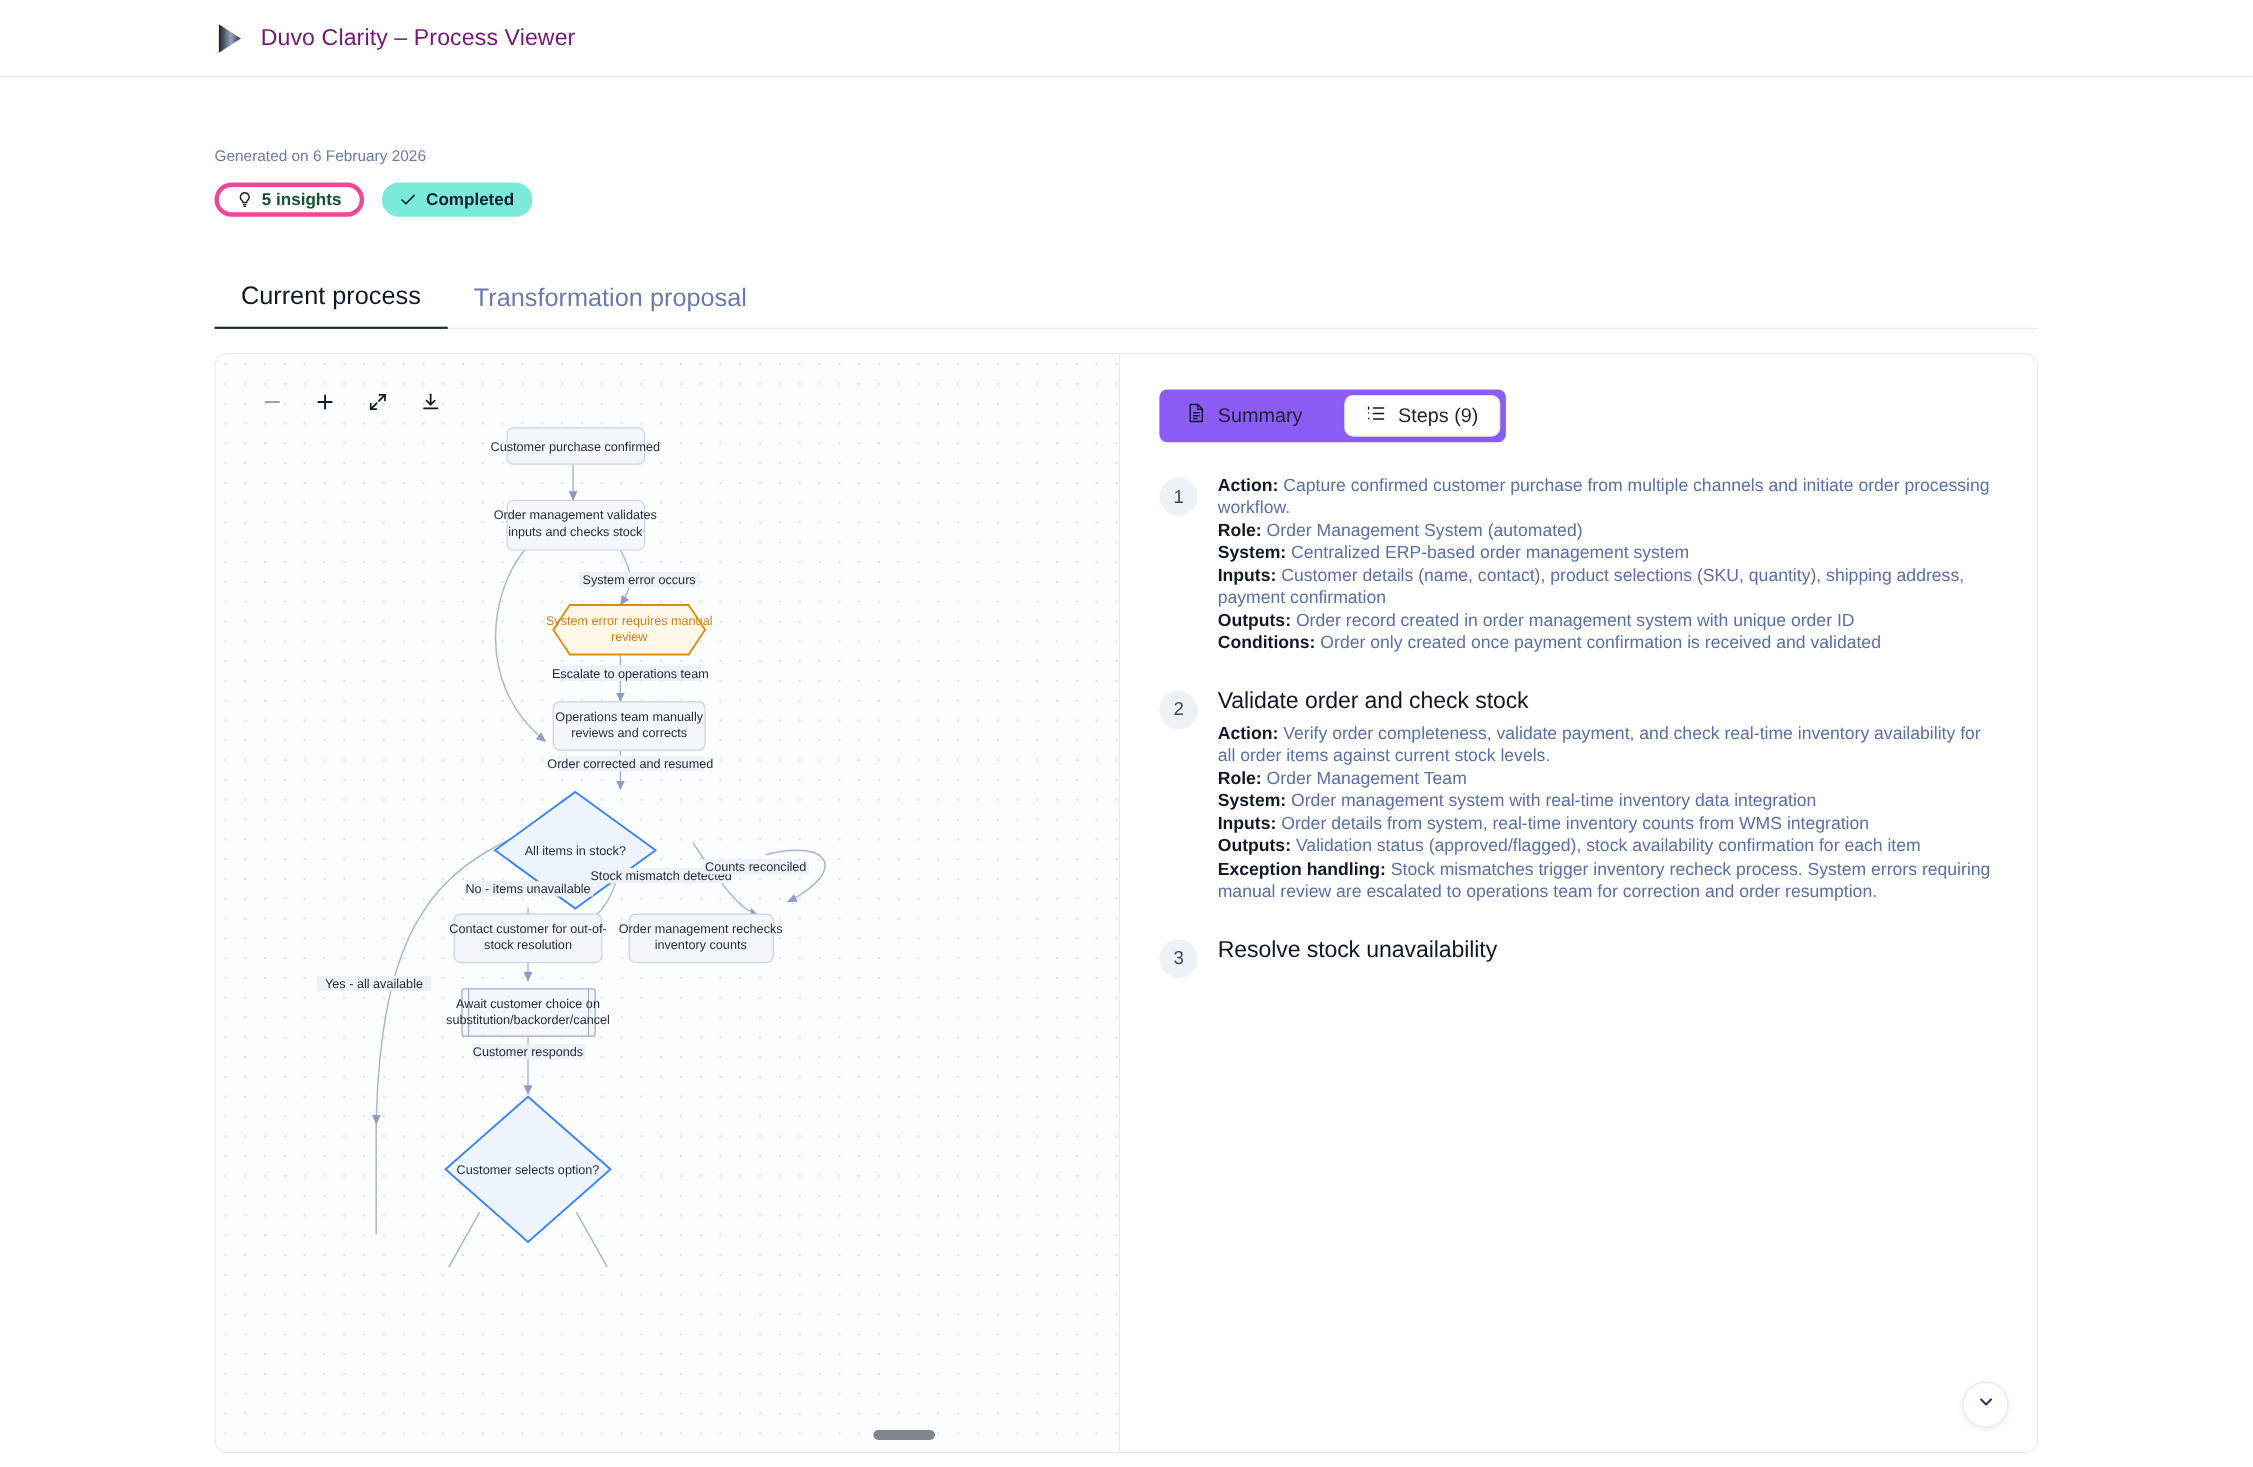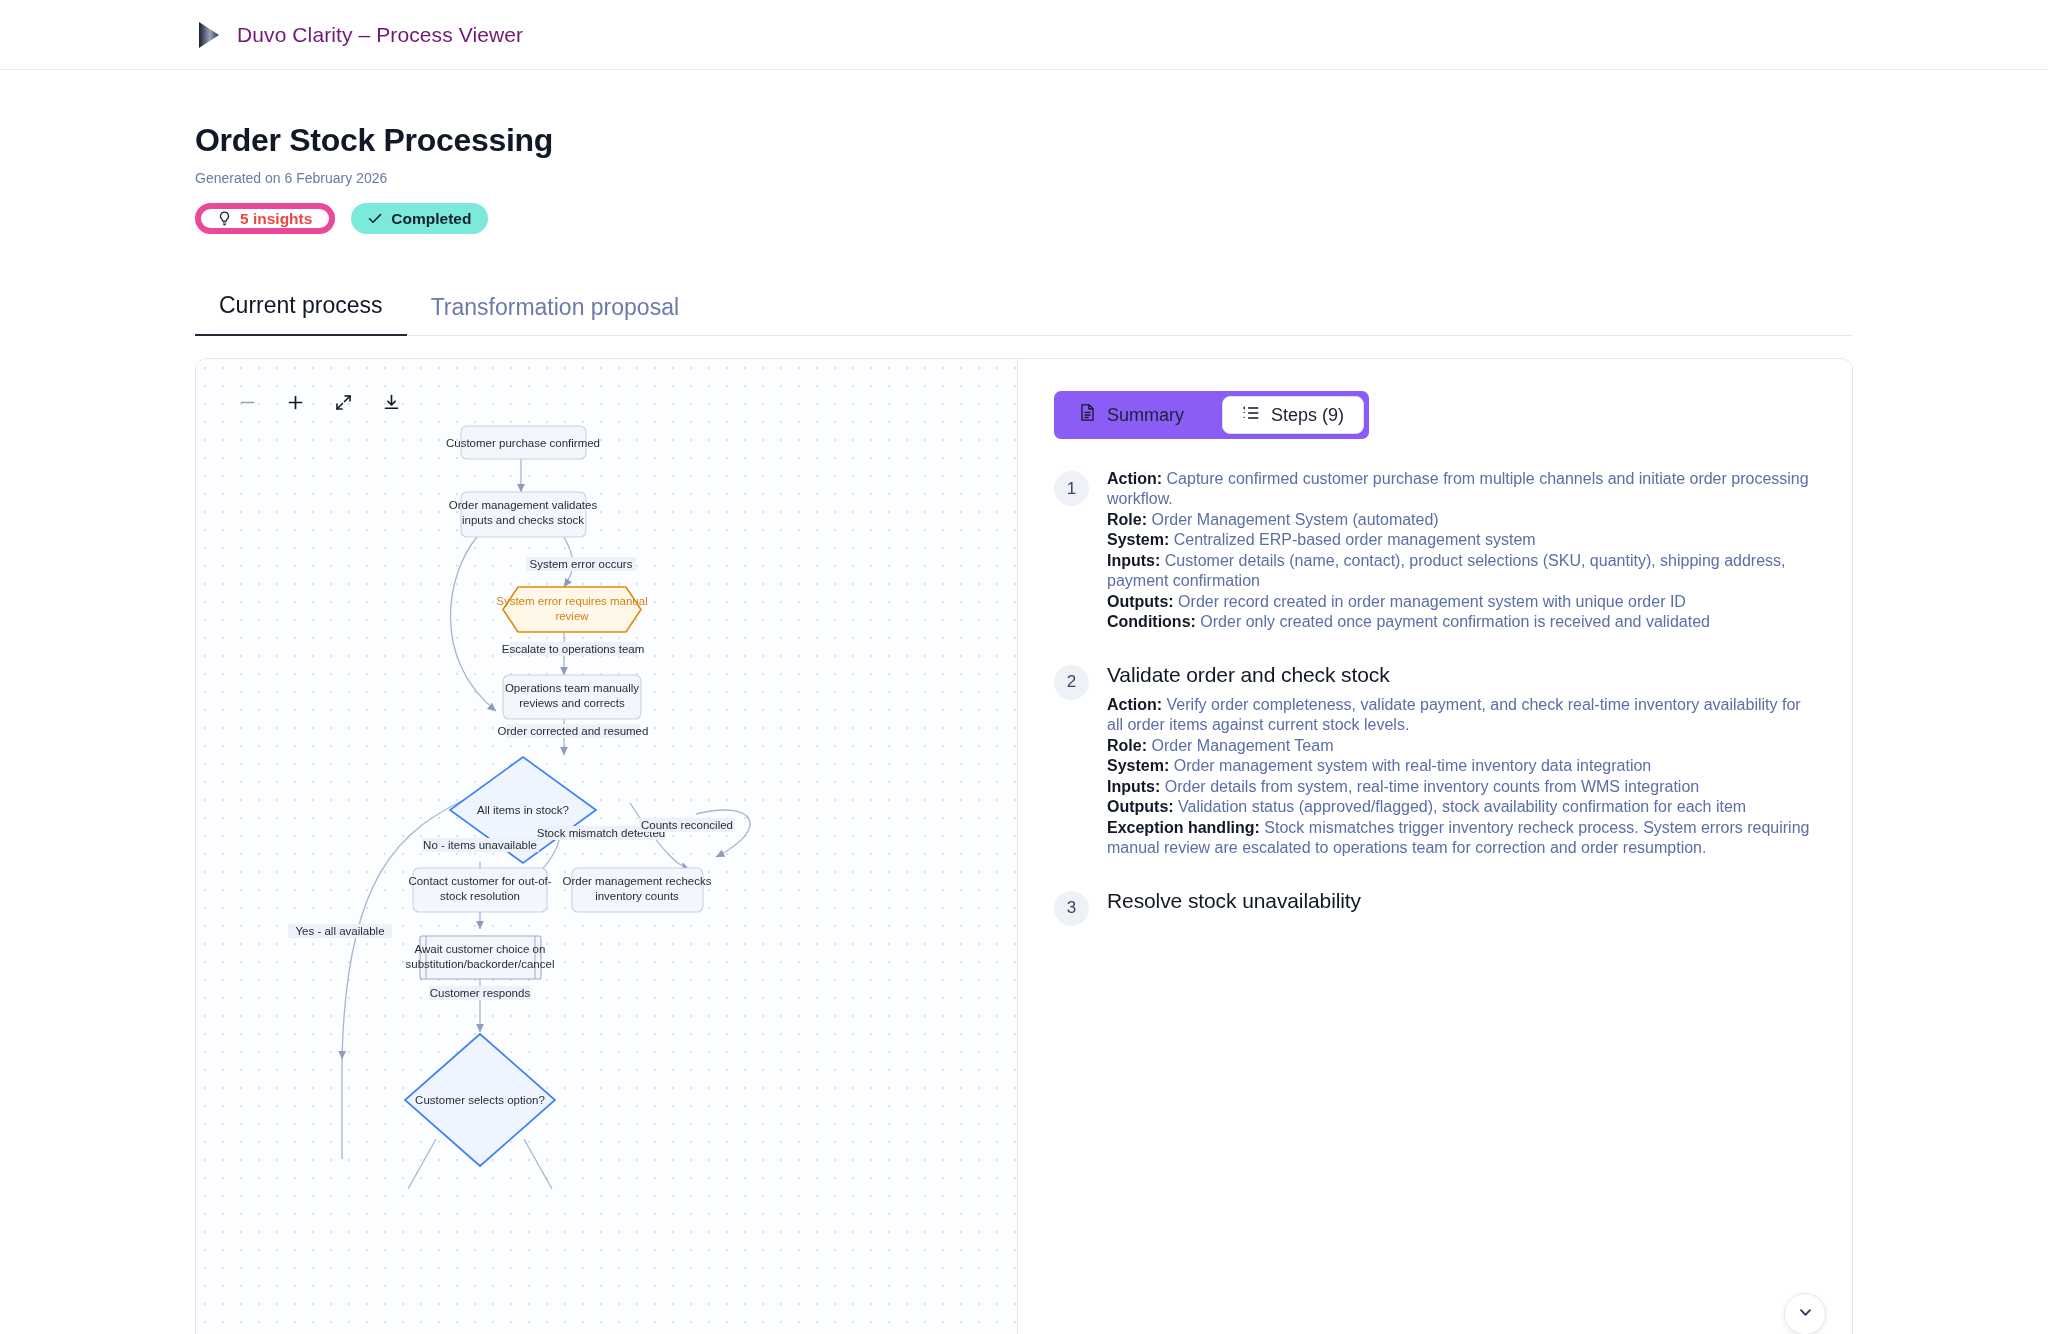--- a/index.html
+++ b/index.html
@@ -46,22 +46,22 @@
   .badge {
     display: inline-flex; align-items: center; gap: 9px;
     height: 31px; padding: 0 17px;
     border-radius: 16px;
     font-size: 15.5px;
     font-weight: bold;
     white-space: nowrap;
   }
   .badge-insights {
     background: #ffffff;
-    border: 6px solid #ec4899;
-    color: #ef4444;
+    border: 4px solid #ec4899;
+    color: #14532d;
   }
   .badge-completed {
     background: #7ceadb;
     color: #10202c;
   }
   .badge svg { display: block; }
 
   
   .tabs {
     margin-top: 40px;
@@ -226,21 +226,20 @@
         </defs>
         <path d="M4 2 L24 15 L4 28 Z" fill="url(#lg)"></path>
       </svg>
     </span>
     <span class="brand-name">Duvo Clarity – Process Viewer</span>
   </div>
 </div>
 
 <div class="page">
 
-  <div class="page-title">Order Stock Processing</div>
   <div class="page-subtitle">Generated on 6 February 2026</div>
 
   <div class="badges">
     <span class="badge badge-insights">
       <span>
         <svg width="13" height="15" viewBox="0 0 13 15" fill="none" stroke="#1b2233" stroke-width="1.2">
           <path d="M6.5 1.2a4 4 0 0 0-2.4 7.2c.4.3.6.8.6 1.3v.4h3.6v-.4c0-.5.2-1 .6-1.3A4 4 0 0 0 6.5 1.2z"></path>
           <path d="M4.9 12h3.2M5.3 13.6h2.4"></path>
         </svg>
       </span>

